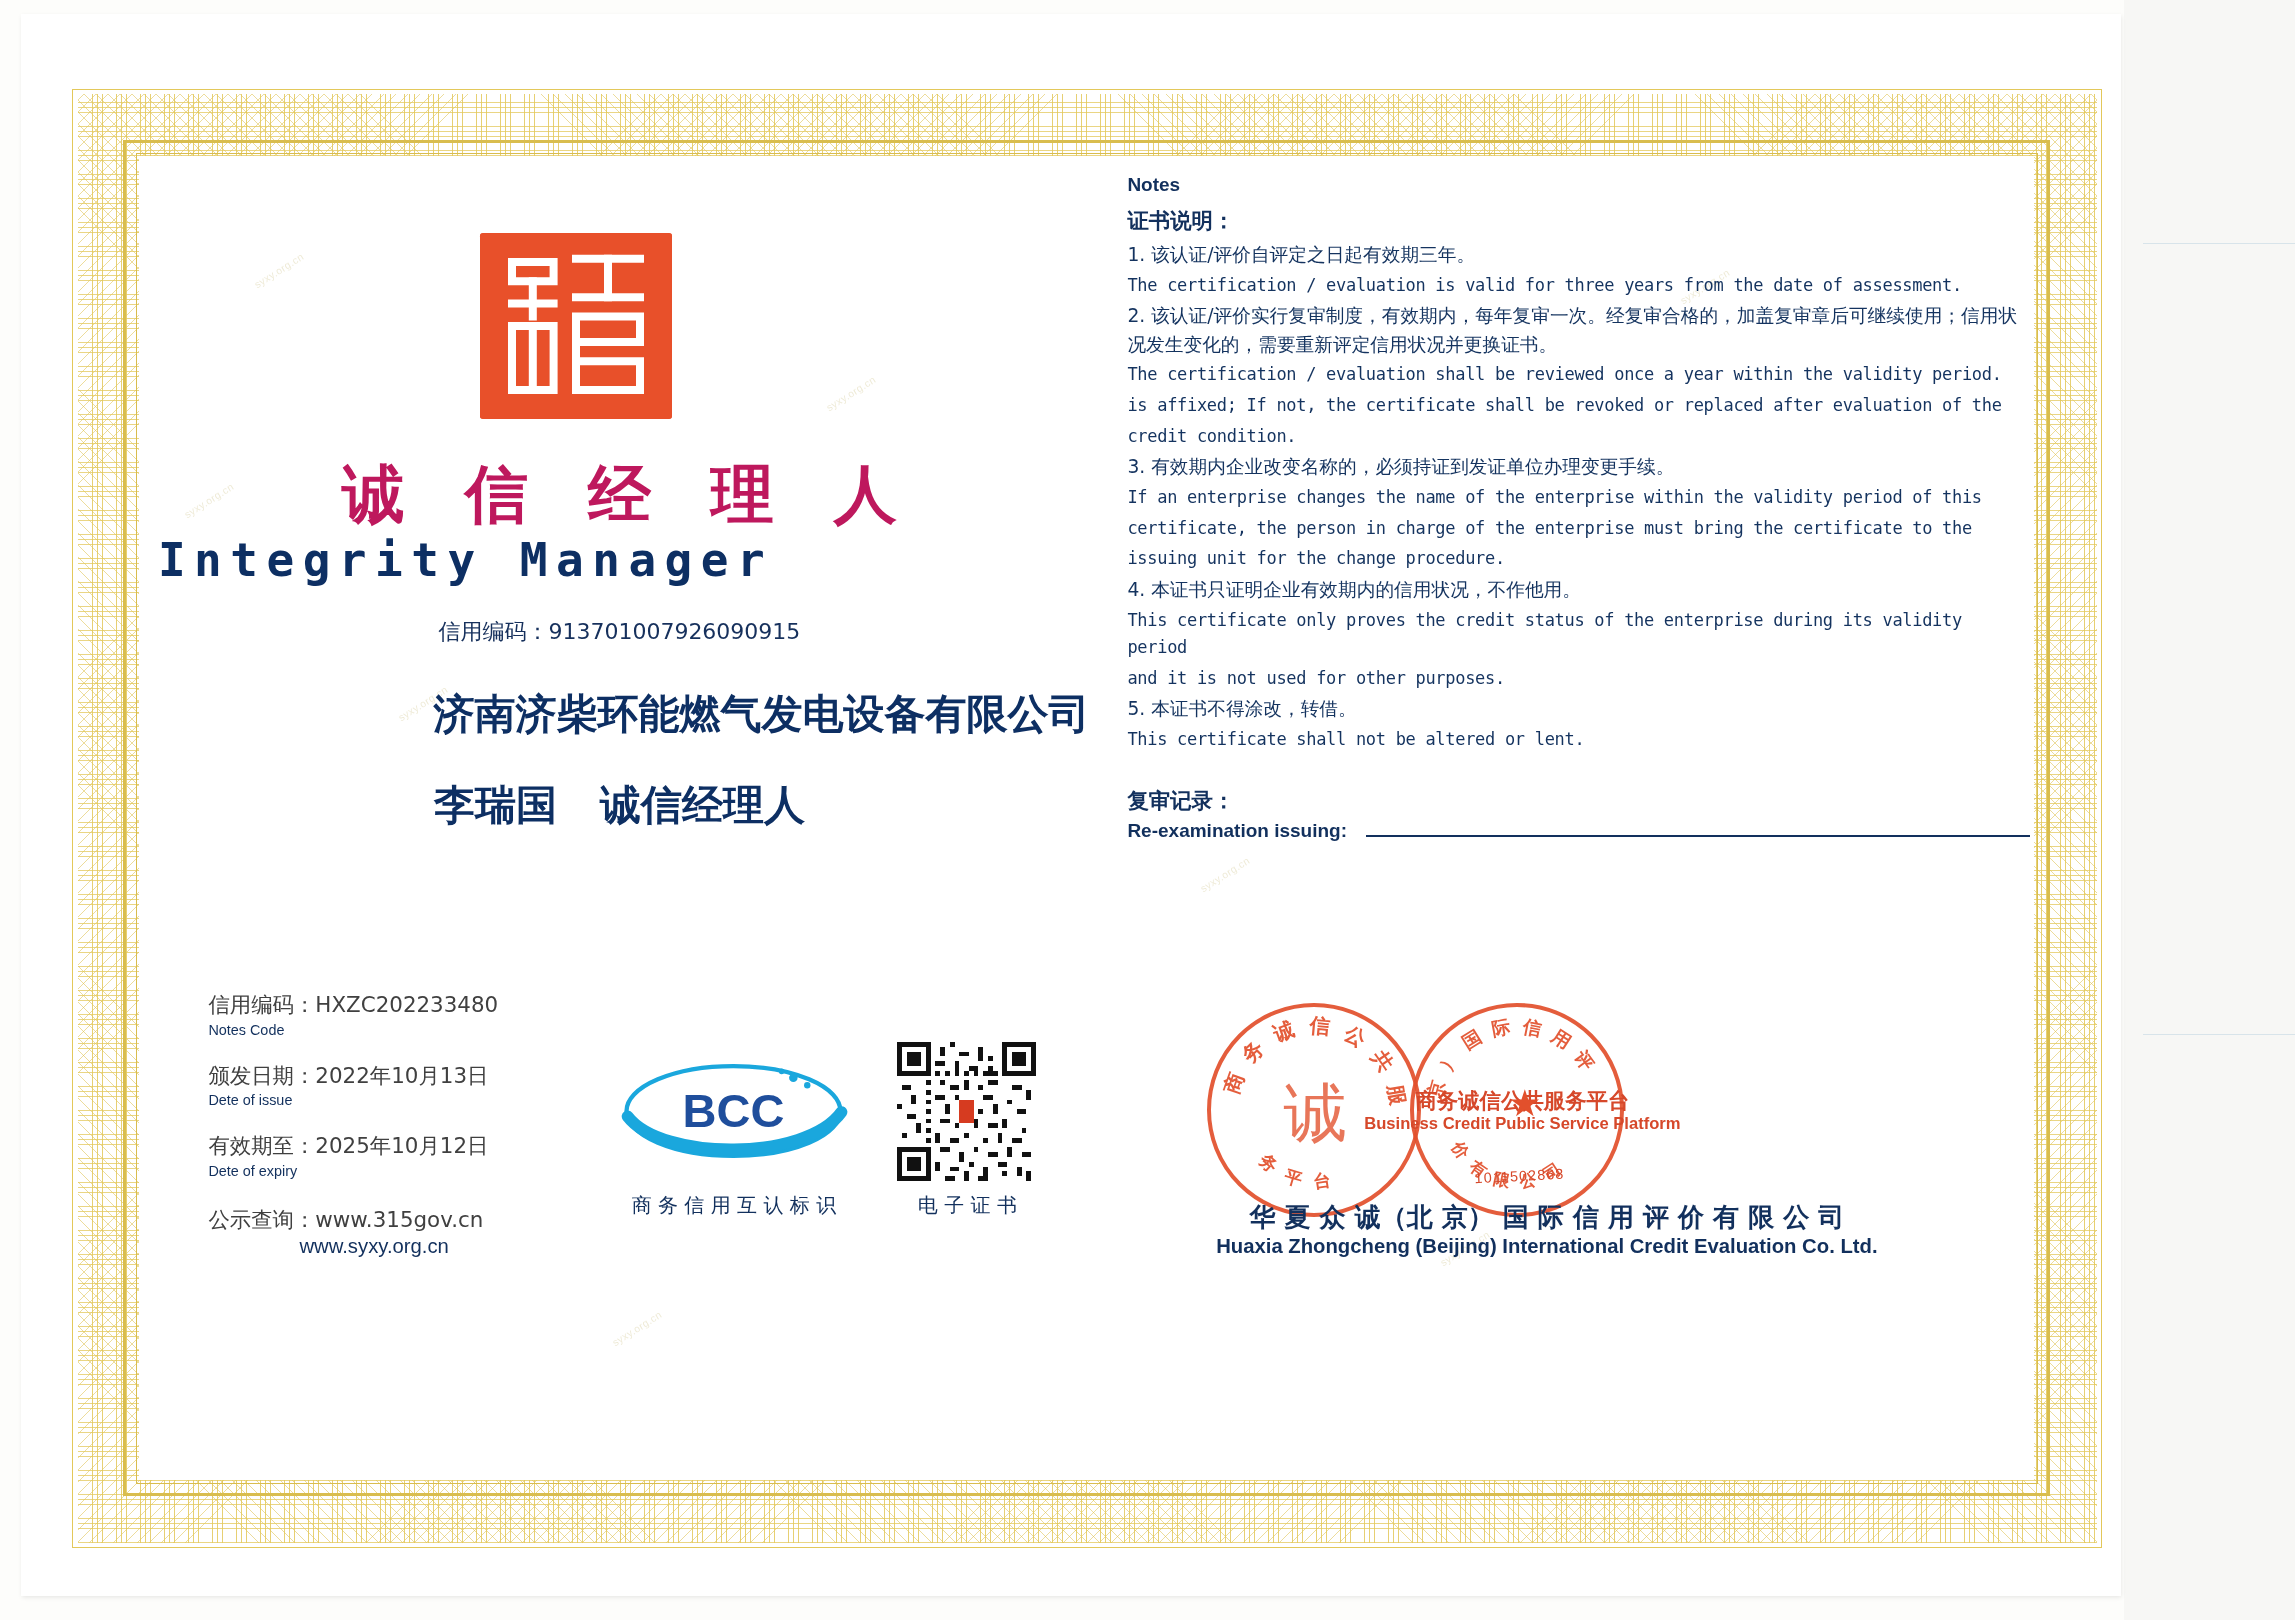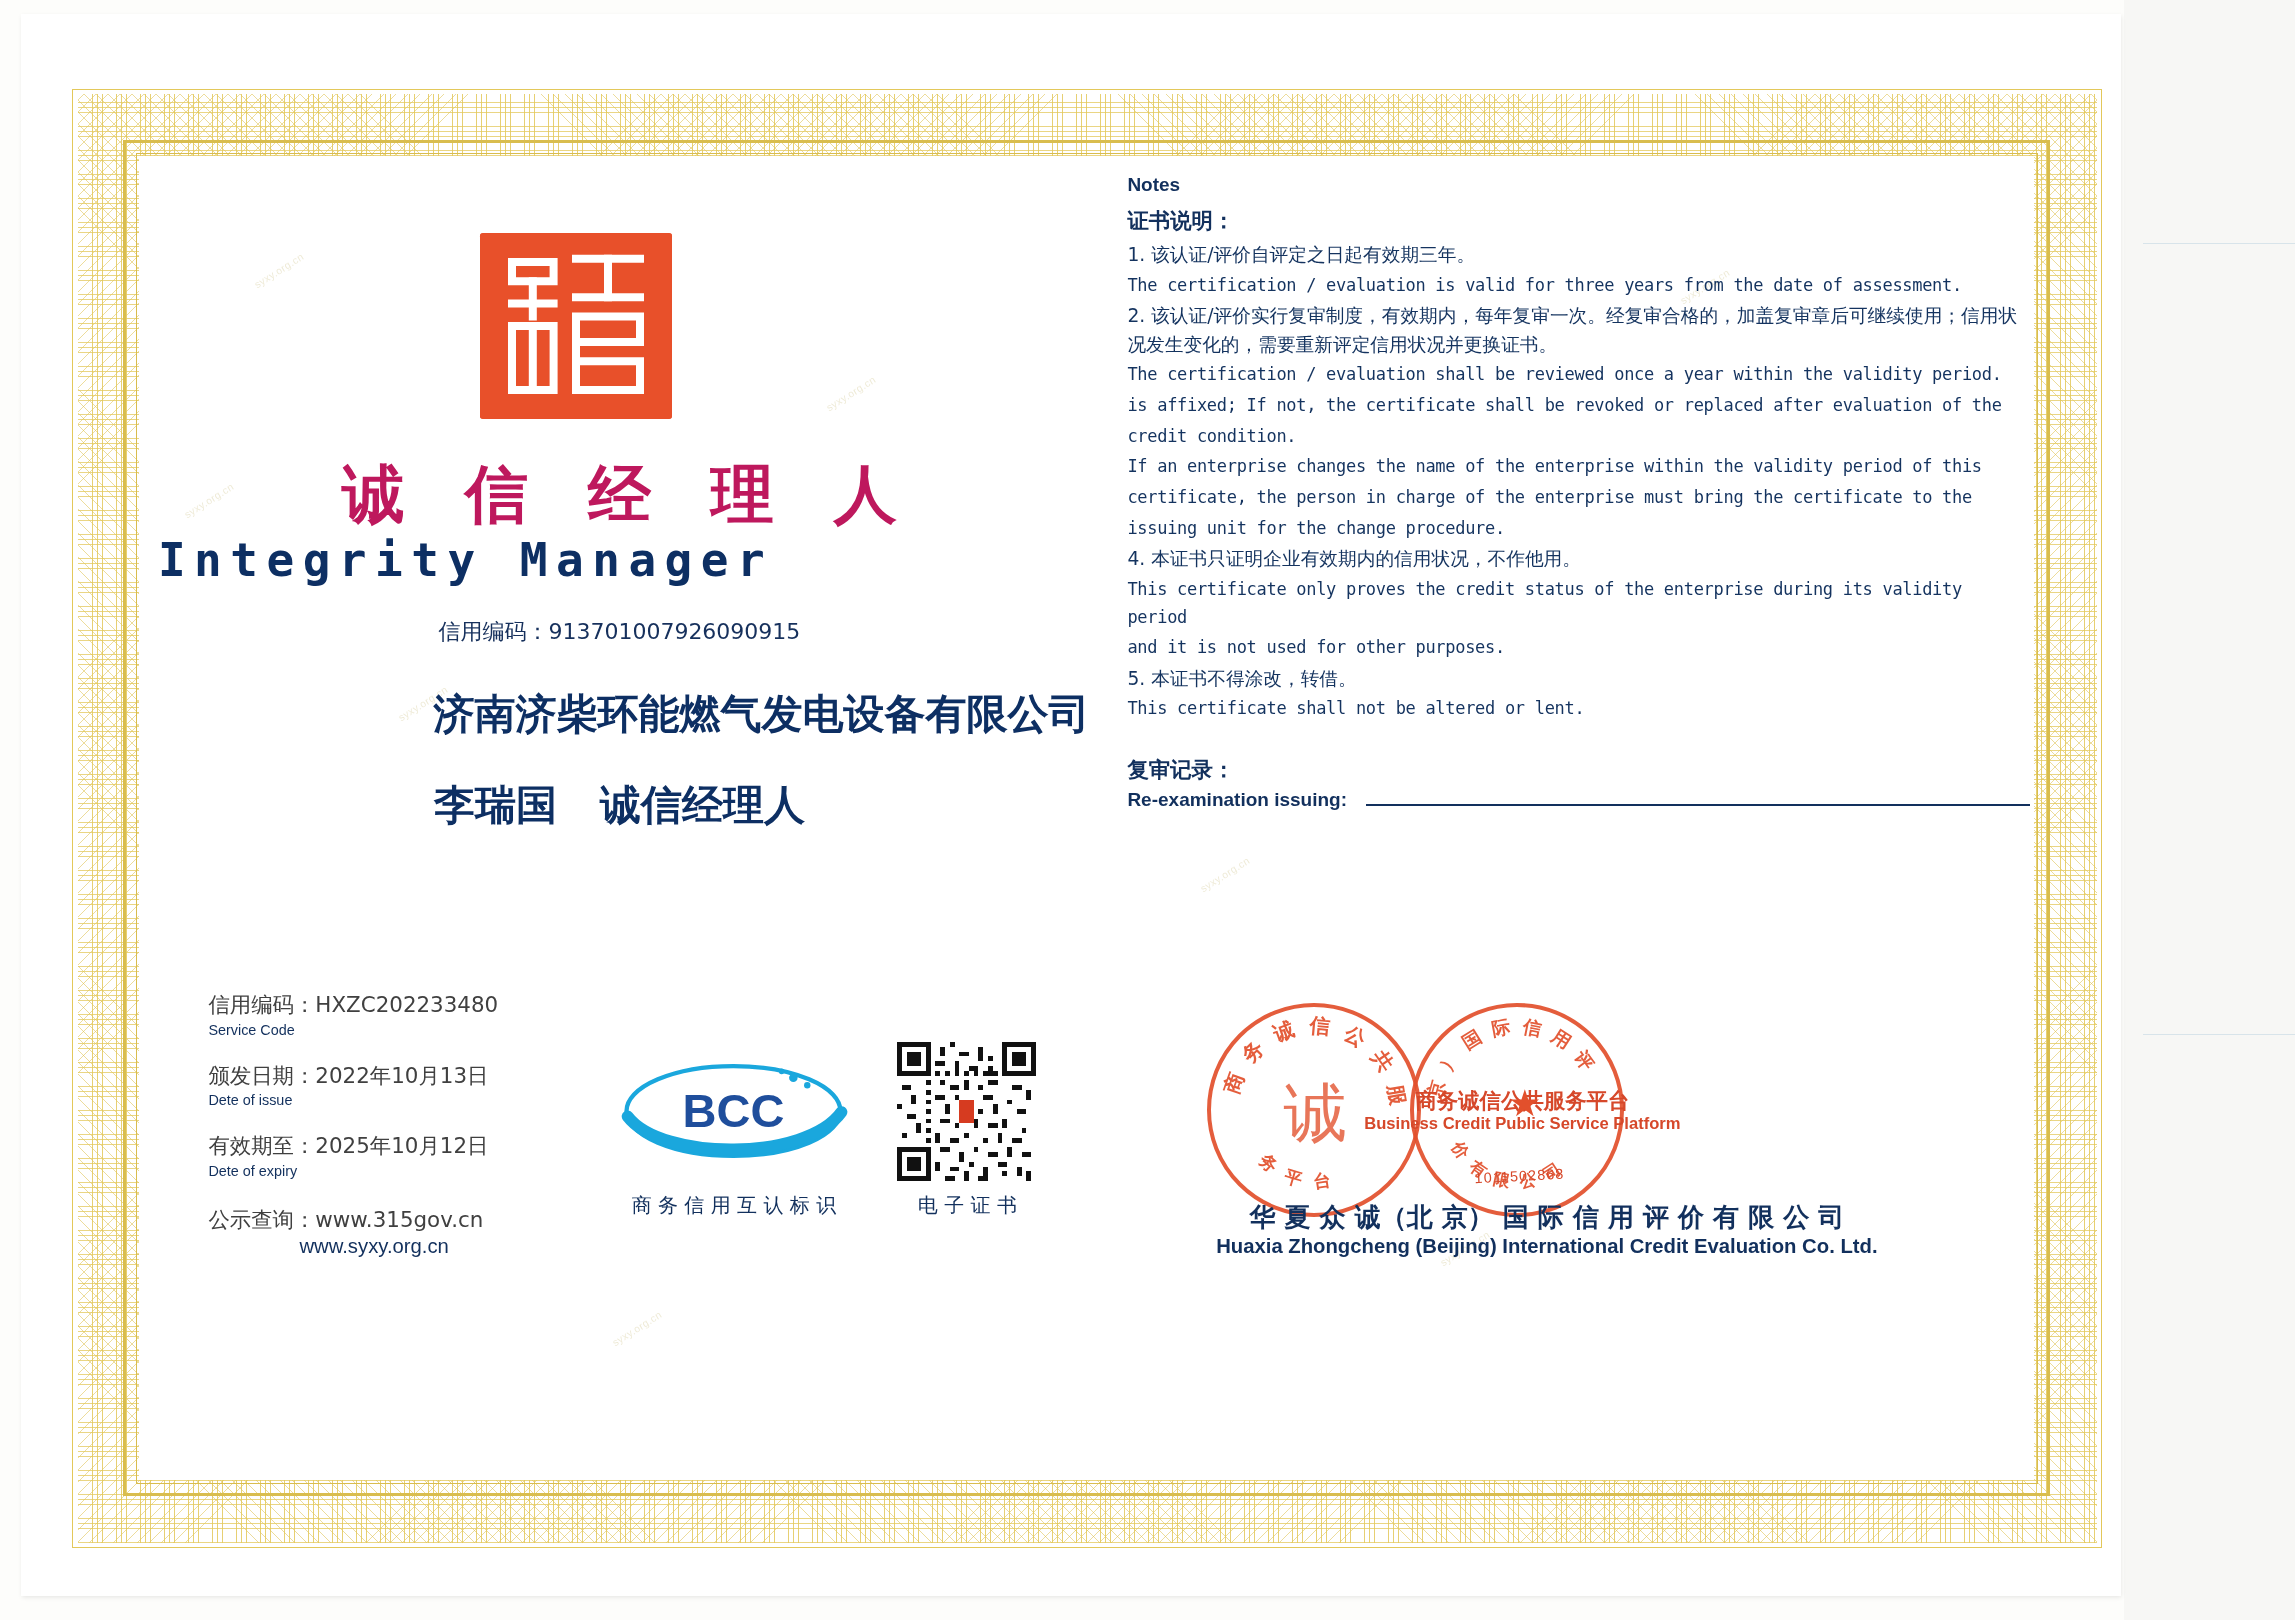--- a/index.html
+++ b/index.html
@@ -486,21 +486,21 @@
 
         <div id="holder-line">
           <span>李瑞国</span><span class="gap"></span><span>诚信经理人</span>
         </div>
 
         <div id="details">
           <div class="detail-row">
             <div class="detail-cn">
               <span>信用编码：</span><span class="val">HXZC202233480</span>
             </div>
-            <div class="detail-en">Service Code</div>
+            <div class="detail-en">Notes Code</div>
           </div>
 
           <div class="detail-row">
             <div class="detail-cn">
               <span>颁发日期：</span><span class="val">2022年10月13日</span>
             </div>
             <div class="detail-en">Dete of issue</div>
           </div>
 
           <div class="detail-row">
@@ -652,20 +652,21 @@
         </div>
 
         <div>
           <p class="note-cn">2. 该认证/评价实行复审制度，有效期内，每年复审一次。经复审合格的，加盖复审章后可继续使用；信用状况发生变化的，需要重新评定信用状况并更换证书。</p>
           <p class="note-en">The certification / evaluation shall be reviewed once a year within the validity period.</p>
           <p class="note-en">is affixed; If not, the certificate shall be revoked or replaced after evaluation of the</p>
           <p class="note-en">credit condition.</p>
         </div>
 
         <div>
+          <p class="note-cn">3. 有效期内企业改变名称的，必须持证到发证单位办理变更手续。</p>
           <p class="note-en">If an enterprise changes the name of the enterprise within the validity period of this</p>
           <p class="note-en">certificate, the person in charge of the enterprise must bring the certificate to the</p>
           <p class="note-en">issuing unit for the change procedure.</p>
         </div>
 
         <div>
           <p class="note-cn">4. 本证书只证明企业有效期内的信用状况，不作他用。</p>
           <p class="note-en">This certificate only proves the credit status of the enterprise during its validity period</p>
           <p class="note-en">and it is not used for other purposes.</p>
         </div>

